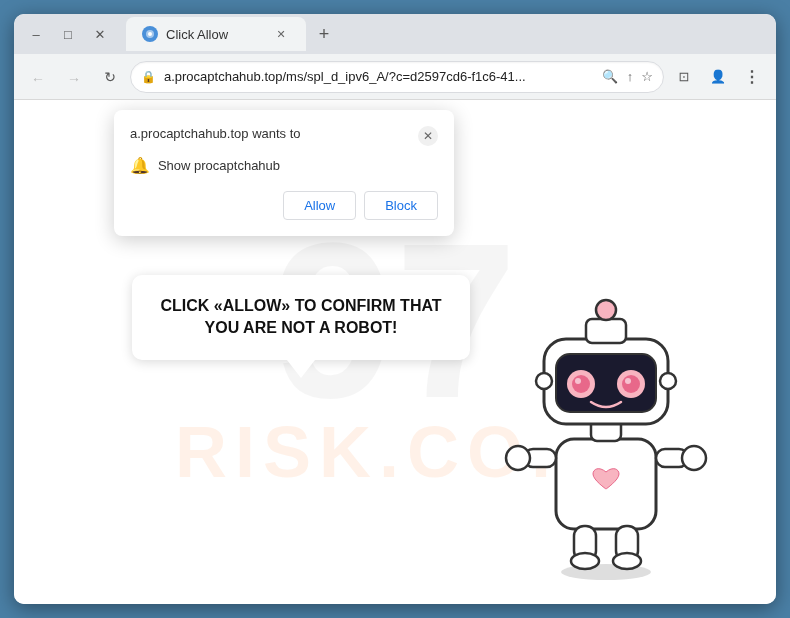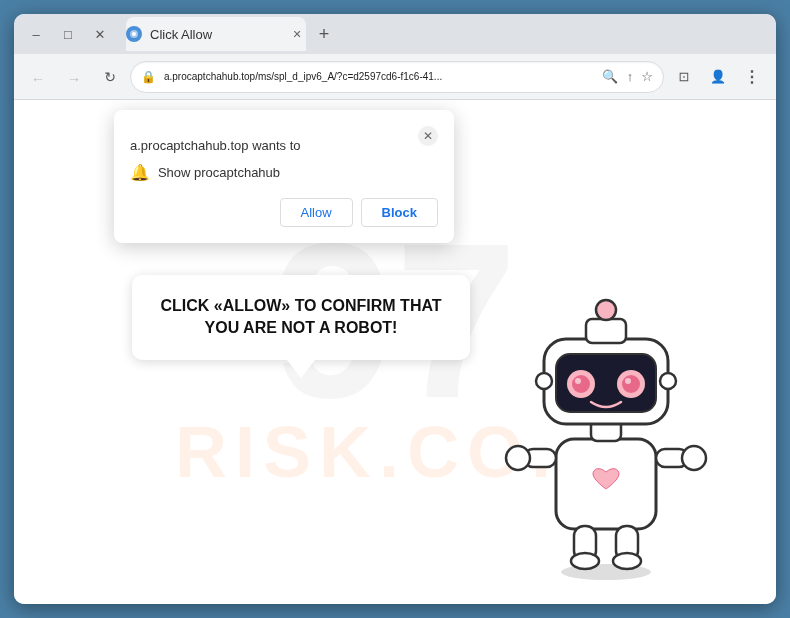--- a/index.html
+++ b/index.html
@@ -50,21 +50,21 @@
       font-size: 13px;
     }
     .tab-area {
       display: flex;
       align-items: center;
       flex: 1;
     }
     .tab {
       background: #f1f3f4;
       border-radius: 8px 8px 0 0;
-      padding: 6px 0;
+      padding: 6px 16px;
       display: flex;
       align-items: center;
       gap: 8px;
       height: 34px;
       min-width: 180px;
       max-width: 240px;
       position: relative;
     }
     .tab-favicon {
       width: 16px;
@@ -144,21 +144,21 @@
       gap: 8px;
       border: 1px solid #dadce0;
       box-shadow: inset 0 1px 2px rgba(0,0,0,0.05);
     }
     .lock-icon {
       font-size: 12px;
       color: #555;
       flex-shrink: 0;
     }
     .address-text {
-      font-size: 10px;
+      font-size: 13px;
       color: #222;
       flex: 1;
       overflow: hidden;
       text-overflow: ellipsis;
       white-space: nowrap;
     }
     .toolbar-actions {
       display: flex;
       align-items: center;
       gap: 2px;
@@ -221,21 +221,20 @@
     .popup-header {
       display: flex;
       justify-content: space-between;
       align-items: flex-start;
       margin-bottom: 10px;
     }
     .popup-site {
       font-size: 13px;
       color: #333;
       font-weight: 400;
-      margin-top: 12px;
     }
     .popup-close {
       width: 20px;
       height: 20px;
       border-radius: 50%;
       display: flex;
       align-items: center;
       justify-content: center;
       font-size: 12px;
       color: #666;
@@ -272,21 +271,21 @@
       font-weight: 500;
     }
     .btn-block {
       padding: 6px 20px;
       background: white;
       border: 1px solid #dadce0;
       border-radius: 4px;
       font-size: 13px;
       color: #1a73e8;
       cursor: pointer;
-      font-weight: 700;
+      font-weight: 400;
     }
     
     .speech-bubble {
       position: absolute;
       top: 175px;
       left: 118px;
       width: 338px;
       background: white;
       border-radius: 10px;
       box-shadow: 0 2px 12px rgba(0,0,0,0.15);

